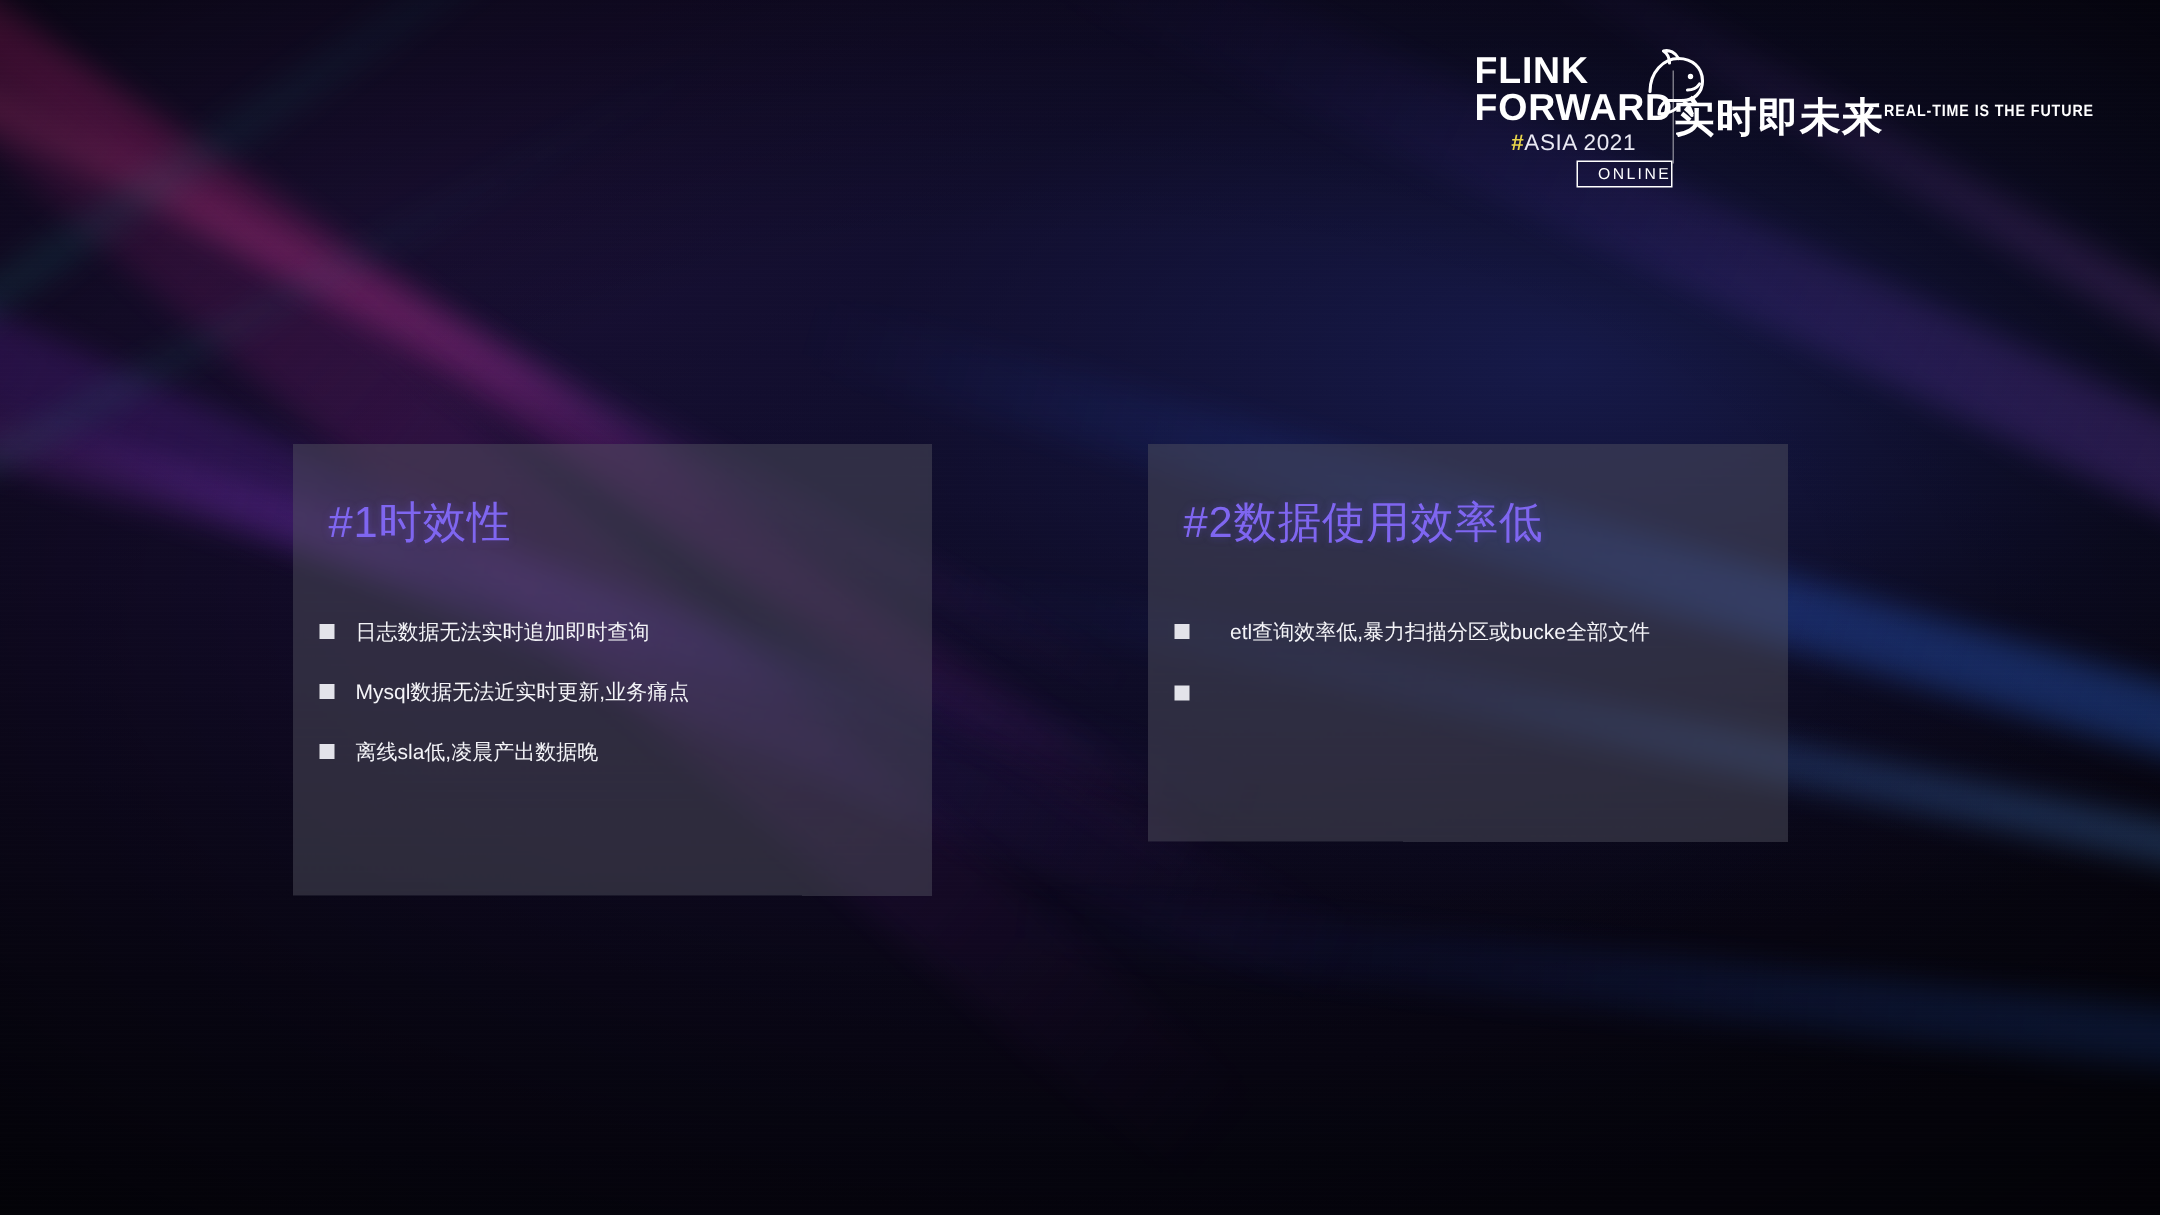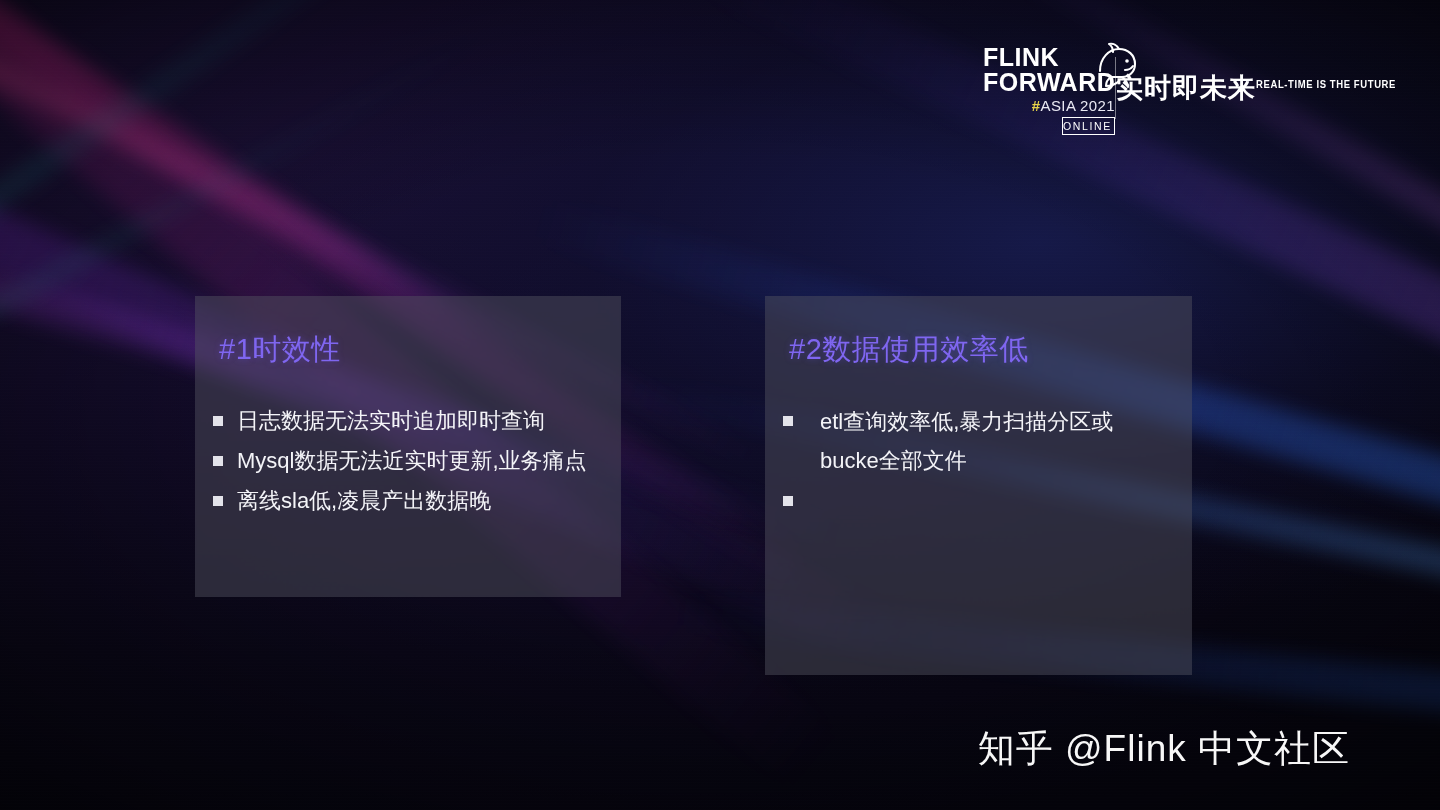--- a/index.html
+++ b/index.html
@@ -81,39 +81,39 @@
     text-align:center;
     font-size:38px; line-height:1.1;
     letter-spacing:3px;
     color:#ffffff;
     font-weight:400;
     text-shadow:0 0 18px rgba(140,120,255,.35);
   }
 
   
   .logo {
-    position:absolute; right:44px; top:44px;
+    position:absolute; right:44px; top:34px;
     display:flex; align-items:center; gap:0;
     height:88px;
   }
   .logo-left { position:relative; width:132px; height:86px; }
   .ff-line {
     color:#fff; font-weight:bold; letter-spacing:.5px;
     line-height:.98; font-size:25px;
   }
   .ff-flink { font-size:25px; }
   .ff-forward { font-size:25px; }
   .ff-asia {
-    margin-top:3px; text-align:right;
+    margin-top:3px; text-align:center;
     font-size:15px; letter-spacing:.4px; color:#e9e9f3; font-weight:400;
   }
   .ff-asia .hash { color:#e8d44a; font-weight:bold; }
   .ff-online {
     margin-top:3px; margin-left:auto;
-    width:53px; text-align:left;
+    width:64px; text-align:right;
     border:1.6px solid #fff; color:#fff;
     font-size:10.5px; letter-spacing:1.6px; padding:1.5px 0 2px;
   }
   .squirrel {
     position:absolute; right:-26px; top:-4px;
     width:54px; height:50px;
   }
   .logo-divider { width:1px; height:62px; background:rgba(255,255,255,.45); }
   .logo-right { display:flex; justify-content:center; }
   .cn-line { color:#fff; font-weight:bold; font-size:27px; line-height:1.04; letter-spacing:1px; }
@@ -121,39 +121,39 @@
              transform:scaleY(1.15); transform-origin:left top; }
 
   
   .card {
     position:absolute;
     background:rgba(86,86,98,.46);
     border:0;
     backdrop-filter:blur(1px);
   }
   #card-1 { left:195px; top:296px; width:426px; height:301px; }
-  #card-2 { left:765px; top:296px; width:427px; height:379px; }
+  #card-2 { left:765px; top:296px; width:427px; height:265px; }
 
   .card-heading {
     position:absolute; left:24px; top:37px;
     font-size:29px; line-height:1.15;
     color:#7f66f0;
     letter-spacing:.5px;
     font-weight:400;
     text-shadow:0 0 6px rgba(110,80,240,.35);
   }
 
   .bullets {
     position:absolute; left:18px; right:14px; top:106px;
     list-style:none;
   }
   .bullet {
     display:flex; gap:14px;
     color:#f4f4f8;
-    font-size:22px;
+    font-size:14px;
     line-height:38px;
     margin-bottom:2px;
   }
   .bullet .marker {
     flex:0 0 auto;
     width:10px; height:10px;
     background:#e3e3ea;
     margin-top:14px;
   }
   .bullet .text { flex:1 1 auto; }
@@ -244,15 +244,14 @@
       <li class="bullet">
         <span class="marker"></span>
         <span class="text">etl查询效率低,暴力扫描分区或bucke全部文件</span>
       </li>
       <li class="bullet">
         <span class="marker"></span>
       </li>
     </ul>
   </section>
 
-  <div class="watermark">知乎 @Flink 中文社区</div>
 
 </div>
 
 </body></html>

